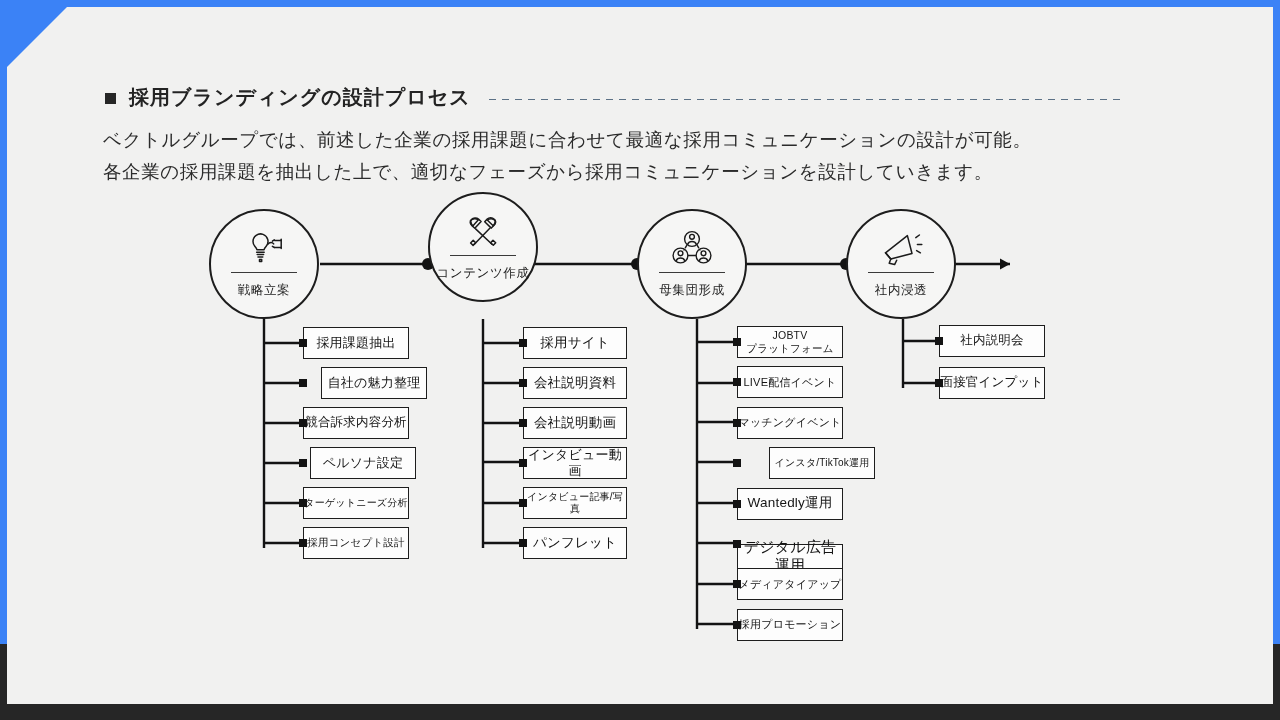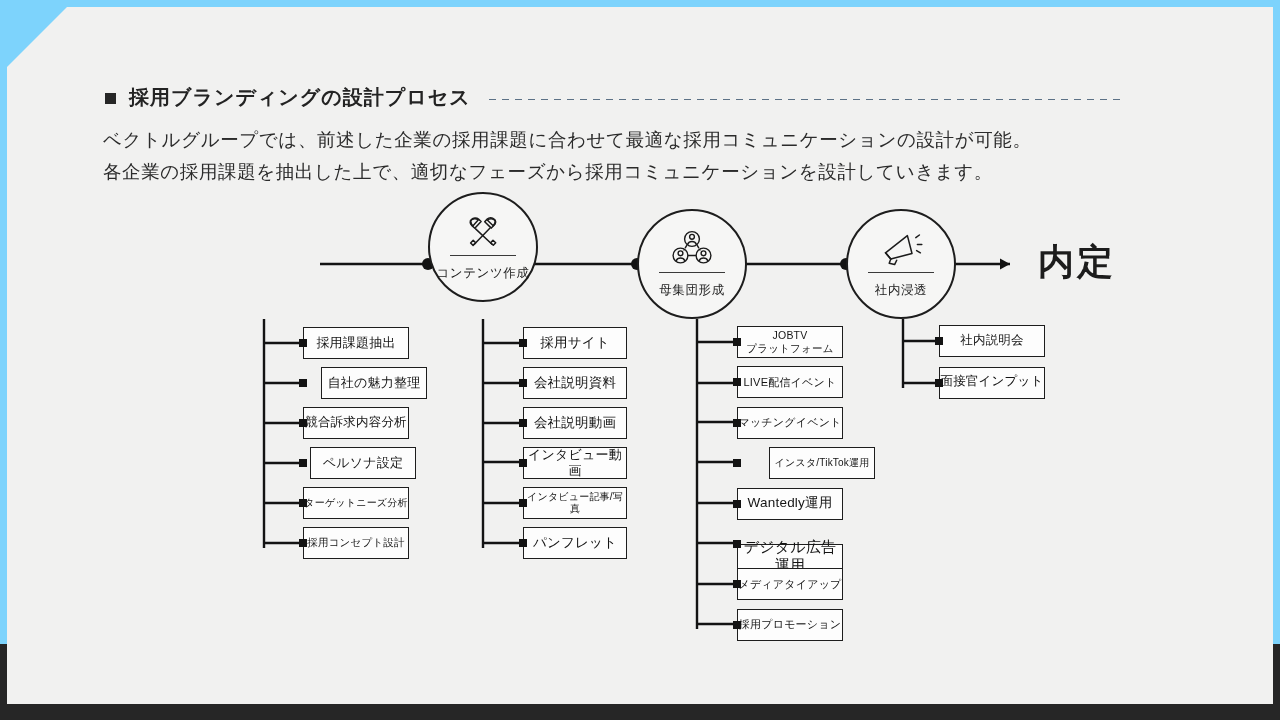--- a/index.html
+++ b/index.html
@@ -6,21 +6,21 @@
   html, body {
     width: 1280px; height: 720px;
     background: #262626;
     font-family: "Liberation Sans", "DejaVu Sans", sans-serif;
     overflow: hidden;
   }
   #slide {
     position: absolute;
     left: 0; top: 0;
     width: 1280px; height: 644px;
-    background: #7dd3fc;
+    background: #3b82f6;
   }
   
   #panel {
     position: absolute;
     left: 7px; top: 7px;
     width: 1266px; height: 697px;
     background: #f1f1f0;
     -webkit-clip-path: polygon(60px 0, 100% 0, 100% 100%, 0 100%, 0 60px);
     clip-path: polygon(60px 0, 100% 0, 100% 100%, 0 100%, 0 60px);
   }
@@ -144,20 +144,37 @@
         <path d="M697,624 L741,624"></path>
       </g>
 
       <g stroke="#131313" stroke-width="2.4" fill="none">
         <path d="M903,319 L903,388"></path>
         <path d="M903,341 L943,341"></path>
         <path d="M903,383 L943,383"></path>
       </g>
     </svg>
 
+    <div class="node" style="left:209px; top:209px;">
+      <span class="ico">
+        <svg width="46" height="40" viewBox="0 0 46 40">
+          <g fill="none" stroke="#1b1b1b" stroke-width="1.5" stroke-linecap="round" stroke-linejoin="round">
+            <path d="M12 13.5a7.5 7.5 0 1 1 13.2 4.8c-1.3 1.5-1.9 2.3-2.1 3.4h-7.2c-.2-1.1-.8-1.9-2.1-3.4A7.4 7.4 0 0 1 12 13.5z"></path>
+            <path d="M15.6 24.2h7.6M16.2 26.6h6.4M17 29h4.8"></path>
+            <path d="M18.5 31.4h2.2v2.1h-2.2z"></path>
+            <path d="M26.5 16.4c2.2-2.6 5-2.2 6.2-.5"></path>
+            <path d="M31.4 13.1l1.9-1.3M31.4 18.3l2 1.2"></path>
+            <path d="M33.6 12.4h6.6M33.6 19.4h6.6"></path>
+            <path d="M40.2 11.2v9.4"></path>
+          </g>
+        </svg>
+      </span>
+      <span class="rule"></span>
+      <span class="nlabel">戦略立案</span>
+    </div>
 
     <div class="node" style="left:428px; top:192px;">
       <span class="ico">
         <svg width="44" height="40" viewBox="0 0 44 40">
           <g fill="none" stroke="#1b1b1b" stroke-width="1.5" stroke-linecap="round" stroke-linejoin="round">
             <path d="M9.5 9.8c2.2-2.4 5.6-2.6 7.7-.7l-5.4 5.8c-2.1-1.9-1.9-4.6 -2.3-5.1z"></path>
             <path d="M10.5 8.6c1.8-2 5-2.3 7-.5l2.6 2.4-6.3 6.8-2.6-2.4c-2-1.8-2.5-4.3-.7-6.3z"></path>
             <path d="M14.6 17.9L31 33.3"></path>
             <path d="M29.6 31.8l2.4-2.6 2.7 2.5-2.4 2.6z"></path>
             <path d="M34.2 9.4c-2.3-2.2-5.7-2.2-7.7-.2l5.7 5.5c2-2 2.3-4.6 2-5.3z"></path>
@@ -202,21 +219,20 @@
             <path d="M12.8 30.9l-1.6 4.3 5.4 1.4 2.1-4.4"></path>
             <path d="M7.5 24.8l5.3 6.1"></path>
             <path d="M37.8 9.6l3.6-2.6M39.4 16.4h4.4M38.6 22.6l3.8 2.2"></path>
           </g>
         </svg>
       </span>
       <span class="rule"></span>
       <span class="nlabel">社内浸透</span>
     </div>
 
-    <div id="outcome">内定</div>
 
     <div id="boxes">
         <div class="tbox" style="left: 303px; top: 327px; width: 106px; height: 32px; font-size: 13px;">
           <span>採用課題抽出</span>
         </div>
         <div class="dot" style="left: 299px; top: 339px;"></div>
         <div class="tbox" style="left: 321px; top: 367px; width: 106px; height: 32px; font-size: 13px;">
           <span>自社の魅力整理</span>
         </div>
         <div class="dot" style="left: 299px; top: 379px;"></div>
@@ -289,19 +305,19 @@
         </div>
         <div class="dot" style="left: 733px; top: 580.4px;"></div>
         <div class="tbox" style="left: 737px; top: 608.8px; width: 106px; height: 32px; font-size: 11px;">
           <span>採用プロモーション</span>
         </div>
         <div class="dot" style="left: 733px; top: 620.8px;"></div>
         <div class="tbox" style="left: 939px; top: 325px; width: 106px; height: 32px; font-size: 12.5px;">
           <span>社内説明会</span>
         </div>
         <div class="dot" style="left: 935px; top: 337px;"></div>
-        <div class="tbox" style="left: 939px; top: 367px; width: 106px; height: 32px; font-size: 12.5px; font-family: Liberation Mono, monospace;">
+        <div class="tbox" style="left: 939px; top: 367px; width: 106px; height: 32px; font-size: 12.5px;">
           <span>面接官インプット</span>
         </div>
         <div class="dot" style="left: 935px; top: 379px;"></div>
       </div>
   </div>
 </div>
 
 </body></html>

